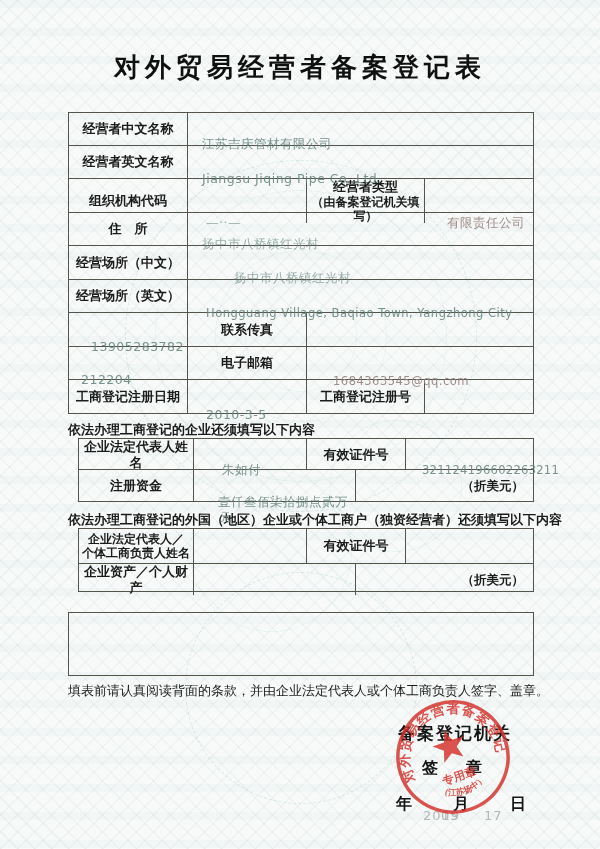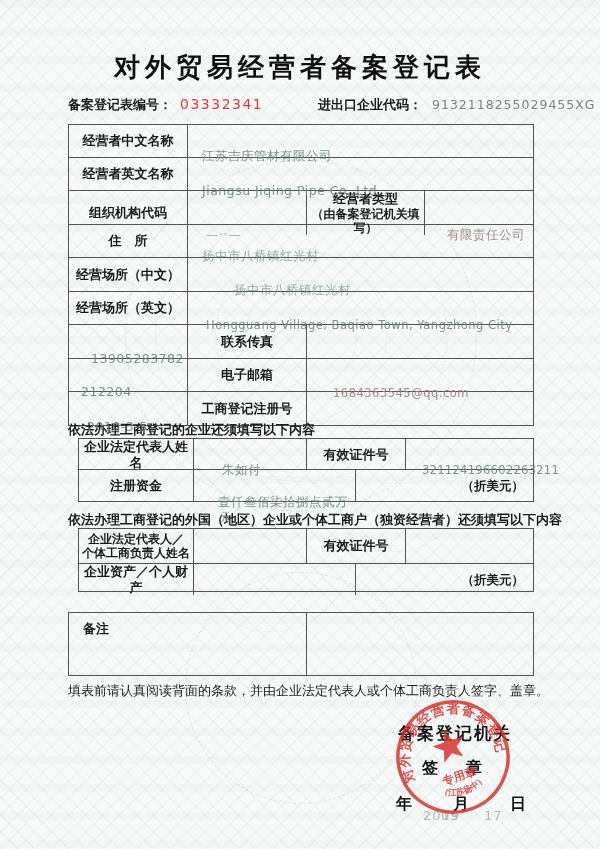--- a/index.html
+++ b/index.html
@@ -66,28 +66,22 @@
   <div class="wm c" style="left:125px;top:160px;width:350px;height:350px;"></div>
   <div class="wm c2" style="left:155px;top:190px;width:290px;height:290px;"></div>
   <div class="wm c" style="left:185px;top:220px;width:230px;height:230px;"></div>
   <div class="wm c2" style="left:215px;top:250px;width:170px;height:170px;"></div>
   <div class="wm c2" style="left:245px;top:280px;width:110px;height:110px;"></div>
   <div class="wm c2" style="left:190px;top:470px;width:160px;height:160px;"></div>
   <div class="wm c2" style="left:330px;top:420px;width:130px;height:130px;"></div>
 
   <h1 class="title">对外贸易经营者备案登记表</h1>
 
-  <div class="subrow">
-    <span class="blbl">备案登记表编号：</span><span class="regno">03332341</span>
-    <span class="iecode-wrap">
-      <span class="blbl">进出口企业代码：</span><span class="iecode">9132118255029455XG</span>
-    </span>
-  </div>
-
-  <div class="tbl" style="left:68px;top:124px;width:464px;">
+
+  <div class="tbl" style="left:68px;top:112px;width:464px;">
     <div class="row g2" style="height:32px;">
       <div class="c">
           <span class="lab">经营者中文名称</span>
         </div>
       <div class="c">
           <span class="val" style="left:14px;bottom:-8px;">江苏吉庆管材有限公司</span>
         </div>
     </div>
     <div class="row g2" style="height:32px;">
       <div class="c">
@@ -151,20 +145,23 @@
         </div>
       <div class="c">
           <span class="lab">电子邮箱</span>
         </div>
       <div class="c">
           <span class="val warm" style="left:26px;bottom:-9px;font-size:11.5px;">1684363545@qq.com</span>
         </div>
     </div>
     <div class="row g4" style="height:33px;">
       <div class="c">
+          <span class="lab">工商登记注册日期</span>
+        </div>
+      <div class="c">
           <span class="val" style="left:18px;bottom:-9px;">2010-3-5</span>
         </div>
       <div class="c">
           <span class="lab">工商登记注册号</span>
         </div>
       <div class="c"></div>
     </div>
   </div>
 
   <div class="sec-head" style="top:421px;">依法办理工商登记的企业还须填写以下内容</div>
@@ -218,23 +215,20 @@
         </div>
       <div class="c"></div>
       <div class="c">
           <span class="usd">（折美元）</span>
         </div>
     </div>
   </div>
 
   <div class="tbl" style="left:68px;top:612px;width:464px;">
     <div class="row g2r" style="height:62px;">
-      <div class="c remark-c">
-          <span class="lab remark-lab">备注</span>
-        </div>
       <div class="c"></div>
     </div>
   </div>
 
   <div class="notice">填表前请认真阅读背面的条款，并由企业法定代表人或个体工商负责人签字、盖章。</div>
 
   <div class="authority">备案登记机关</div>
   <div class="signzhang">签　章</div>
 
   <div class="ymd">

